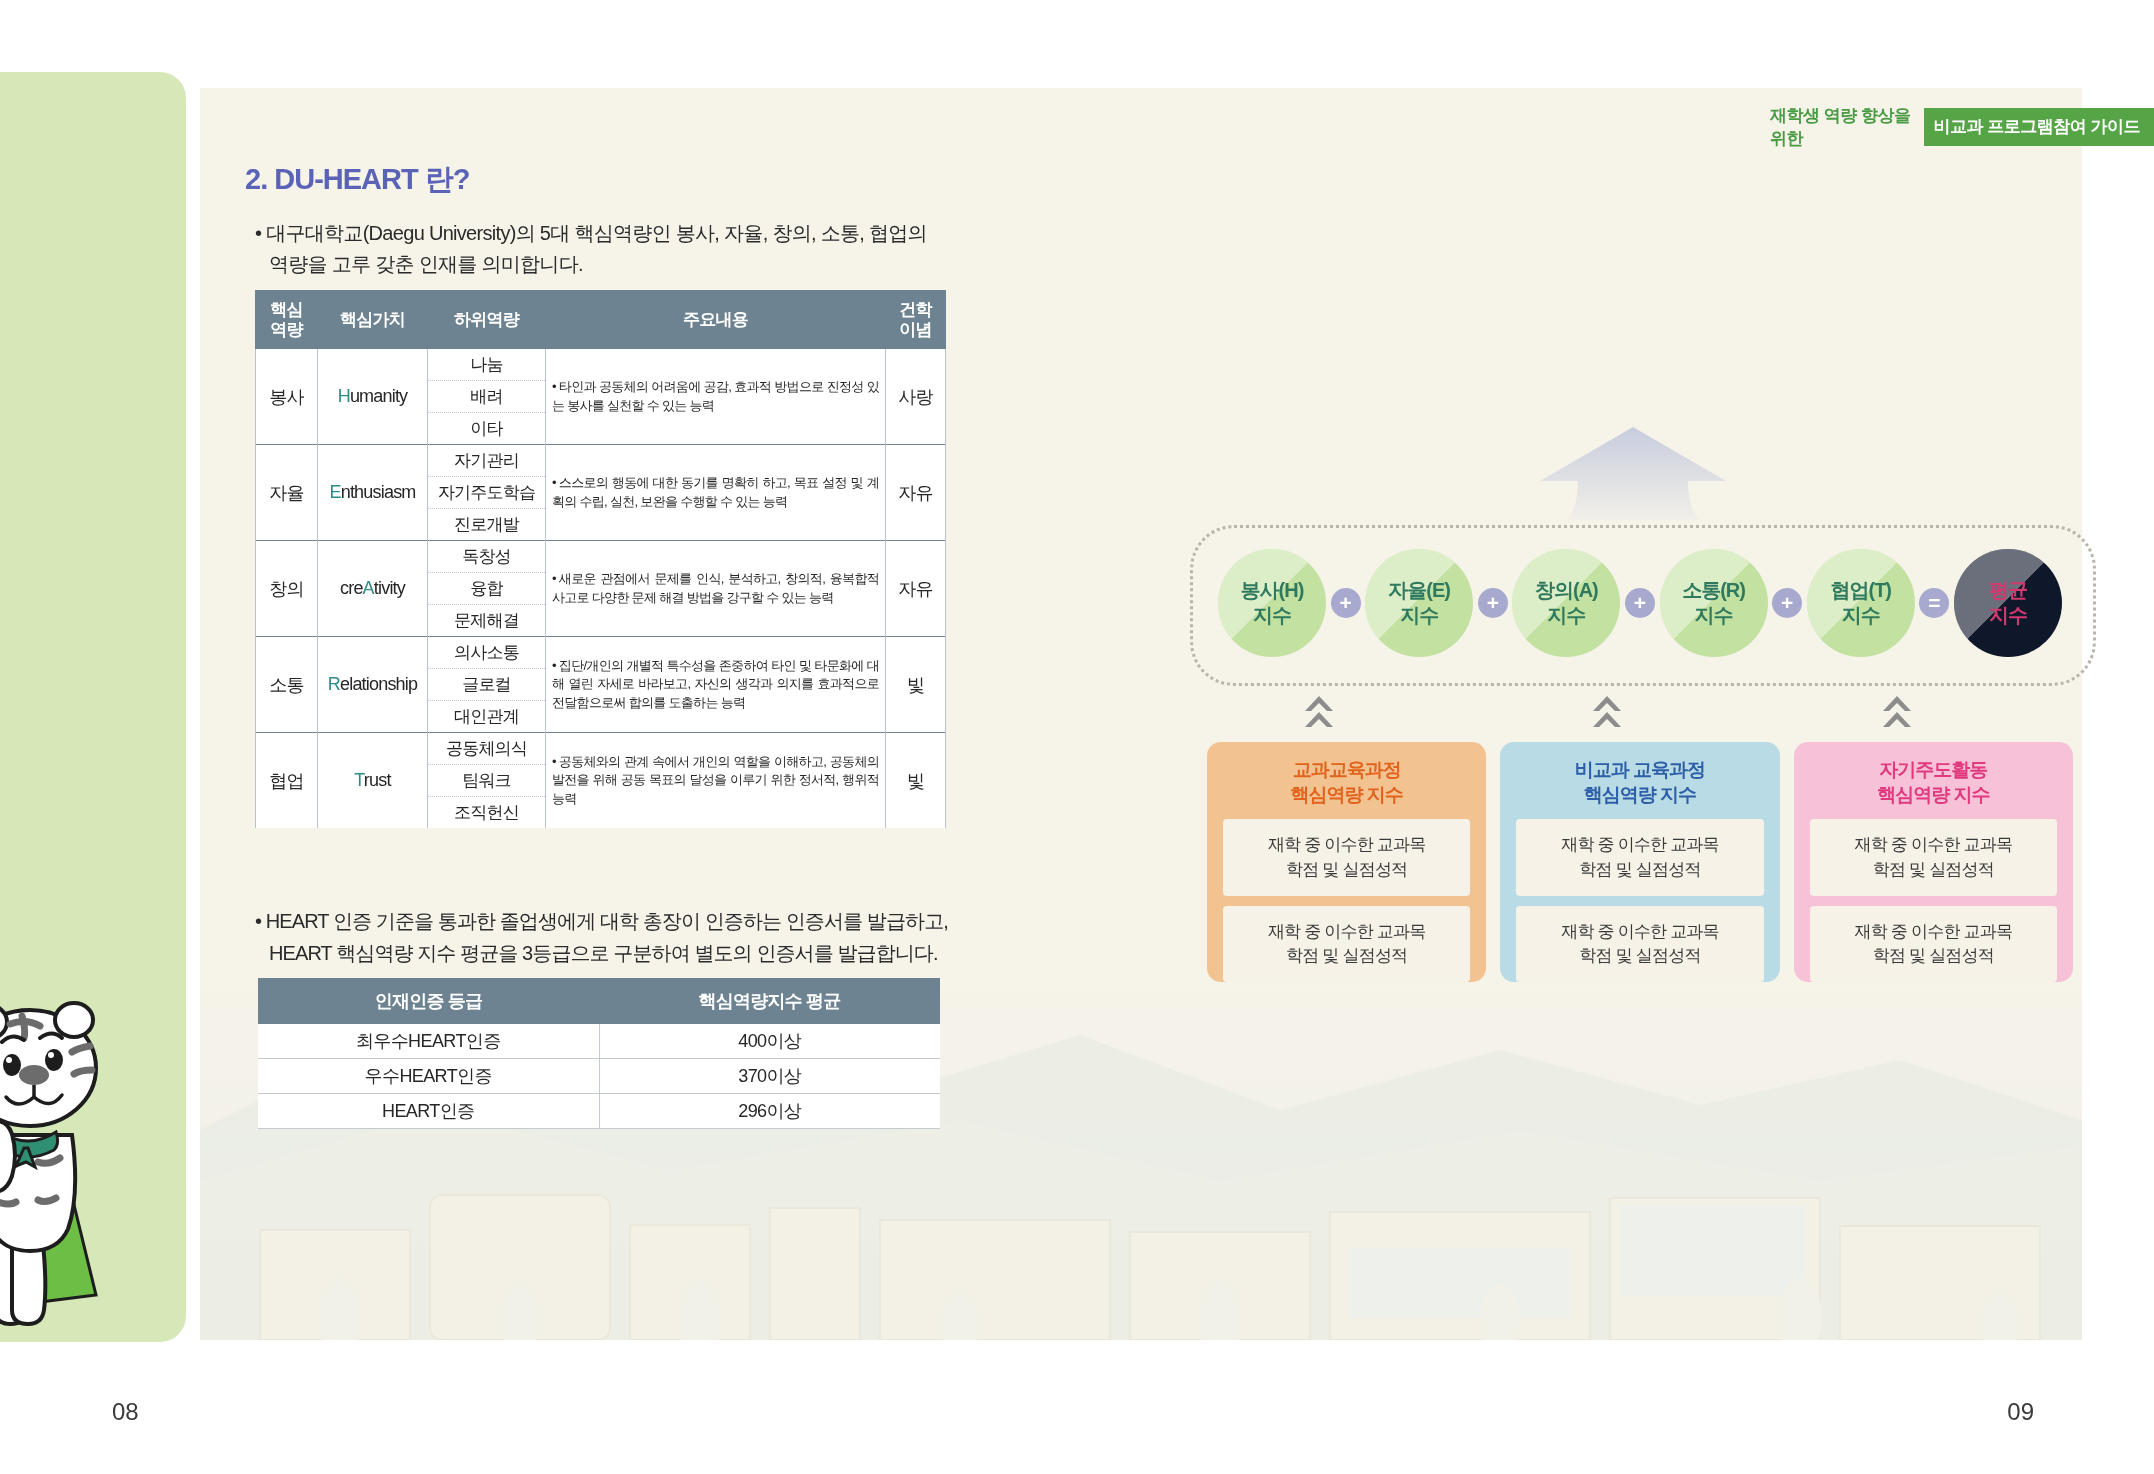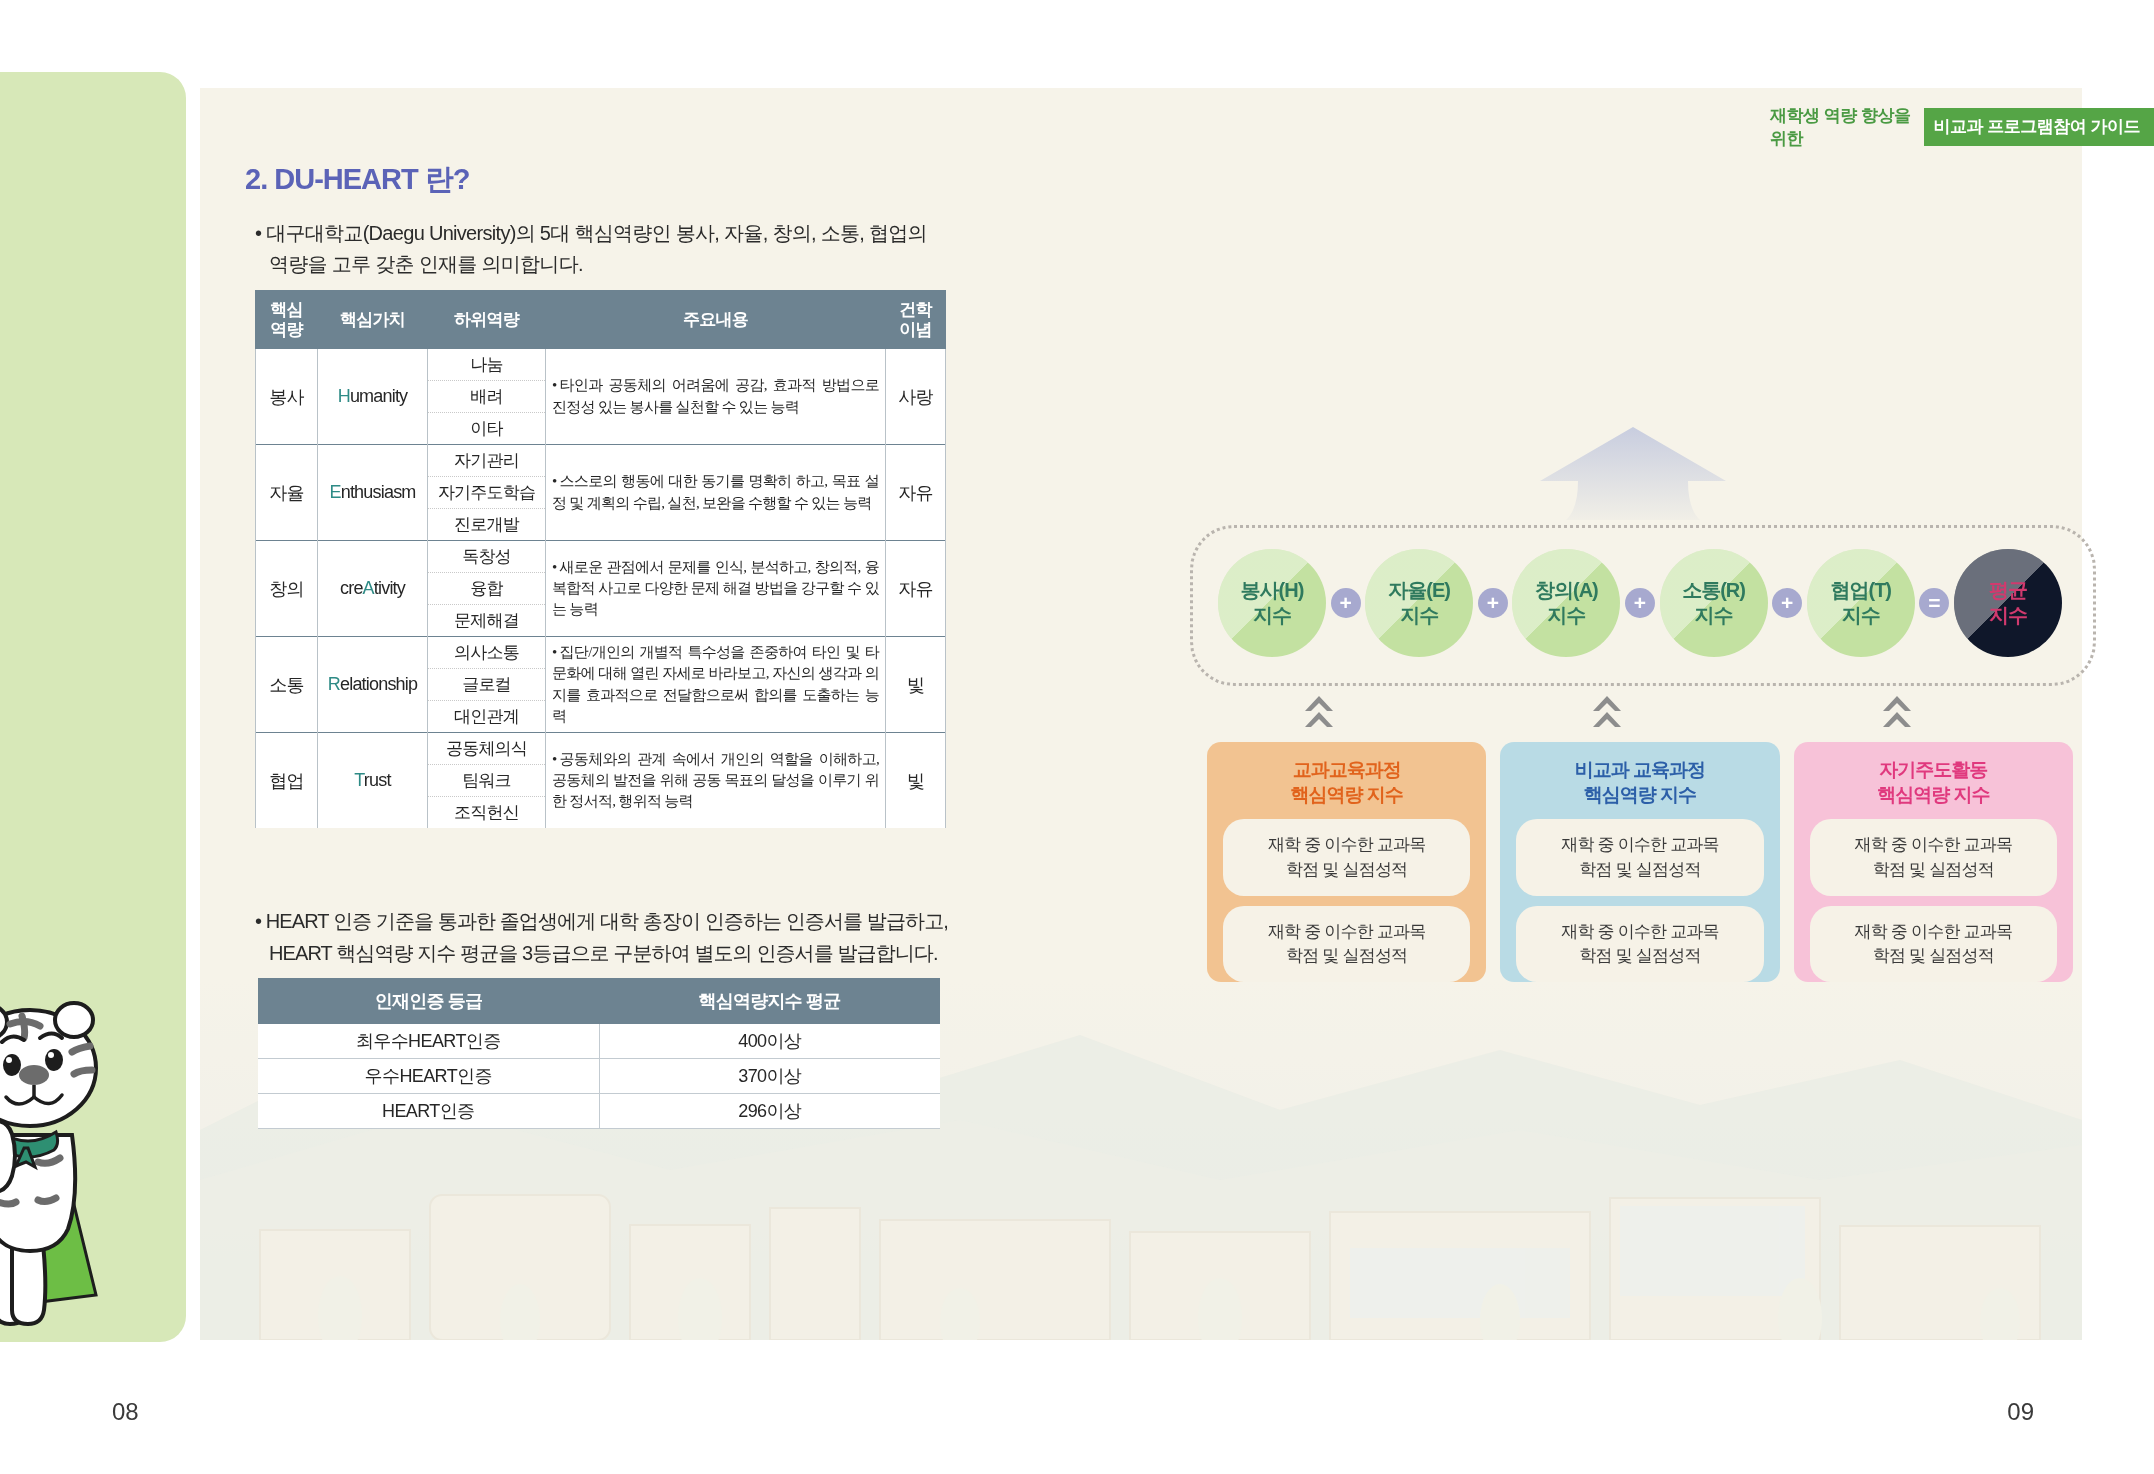--- a/index.html
+++ b/index.html
@@ -38,21 +38,21 @@
   #comp-table{left:255px;top:290px;width:690px;table-layout:fixed;}
   #comp-table th{background:#6d8391;color:#fff;font-size:17px;font-weight:bold;letter-spacing:-.8px;
     border:1px solid #6d8391;padding:9px 2px;line-height:1.15;}
   #comp-table td{border-left:1px solid #b9c2c8;border-right:1px solid #b9c2c8;font-size:18px;color:#262626;
     letter-spacing:-.8px;padding:4px 6px;background:#fff;}
   #comp-table tr.grp-top td{border-top:1px solid #6d8391;}
   #comp-table tr.grp-last td{border-bottom:1px solid #6d8391;}
   #comp-table td.mid{text-align:center;}
   #comp-table td.sub{text-align:center;border-bottom:1px dotted #c9c9c9;font-size:17px;}
   #comp-table td.sub.last{border-bottom:none;}
-  #comp-table td.desc{font-size:15px;line-height:1.42;text-align:justify;letter-spacing:-.7px;vertical-align:middle;font-family:Liberation Serif, serif;}
+  #comp-table td.desc{font-size:13px;line-height:1.42;text-align:justify;letter-spacing:-.7px;vertical-align:middle;}
   #comp-table td.desc .b{margin-right:3px;}
   .kv-accent{color:#2e8b86;}
 
   
   .bullet-para2{position:absolute;left:255px;top:905px;width:700px;font-size:20px;color:#2b2b2b;line-height:1.6;letter-spacing:-.9px;}
   .bullet-para2 p{margin:0;text-indent:-14px;padding-left:14px;}
 
   
   #grade-table{left:258px;top:978px;width:682px;table-layout:fixed;}
   #grade-table th{background:#6d8391;color:#fff;font-size:18px;font-weight:bold;letter-spacing:-.8px;padding:11px 0;}
@@ -91,21 +91,21 @@
 
   .panels{position:absolute;left:1207px;top:742px;width:866px;height:240px;display:flex;gap:14px;}
   .panel{flex:1;border-radius:14px;padding:16px 16px 18px;box-sizing:border-box;display:flex;flex-direction:column;}
   .panel.orange{background:#f2c391;}
   .panel.blue{background:#b9dbe5;}
   .panel.pink{background:#f7c2d8;}
   .panel .ptitle{text-align:center;font-size:19px;font-weight:bold;line-height:1.3;letter-spacing:-1px;margin-bottom:12px;}
   .panel.orange .ptitle{color:#e1631c;}
   .panel.blue .ptitle{color:#2c5fa8;}
   .panel.pink .ptitle{color:#e0397e;}
-  .pitem{background:#f6f2e7;border-radius:21px;text-align:center;font-size:17px;color:#3a3a3a;
+  .pitem{background:#f6f2e7;border-radius:4px;text-align:center;font-size:17px;color:#3a3a3a;
          letter-spacing:-.8px;line-height:1.42;padding:14px 6px;margin-bottom:10px;}
   .pitem:last-child{margin-bottom:0;}
 
   
   .pg{position:absolute;bottom:48px;font-size:24px;color:#3a3a3a;}
   .pg.left{left:112px;}
   .pg.right{right:120px;}
 </style>
 </head>
 <body>

